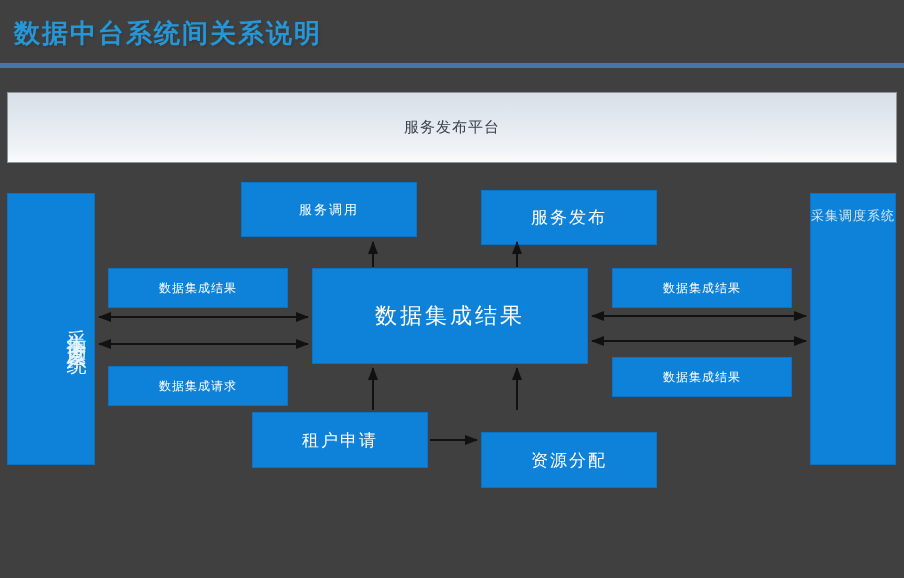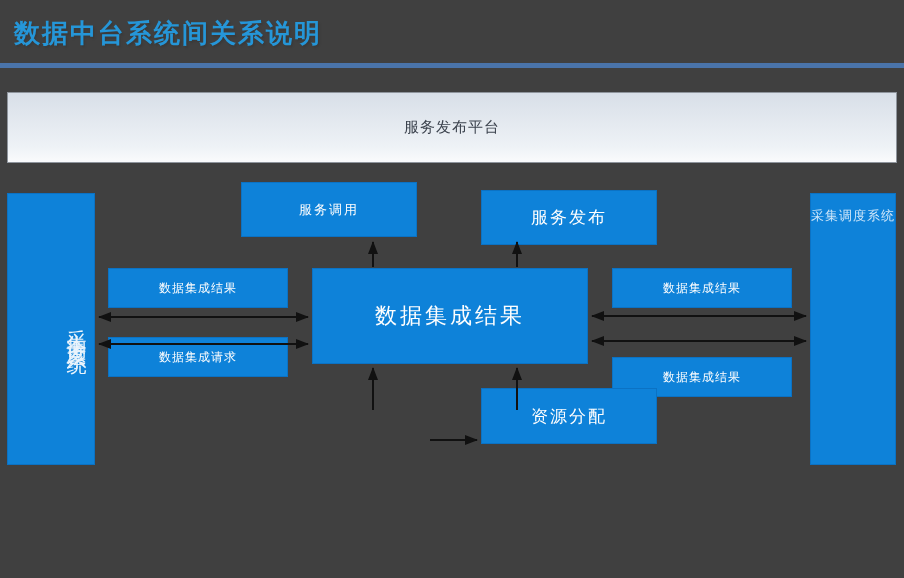--- a/index.html
+++ b/index.html
@@ -38,25 +38,25 @@
   }
   .horiz-label{
     position:absolute;top:13px;left:0;width:100%;text-align:center;
     font-size:13px;color:rgba(240,248,255,0.85);letter-spacing:1px;
   }
   .center-box{left:312px;top:268px;width:276px;height:96px;font-size:22px;letter-spacing:3px;}
   .top-box-1{left:241px;top:182px;width:176px;height:55px;font-size:13px;letter-spacing:2px;}
   .top-box-2{left:481px;top:182px;width:176px;height:55px;font-size:17px;letter-spacing:2px;margin-top:8px;}
   .mid-box{width:180px;height:40px;font-size:12px;}
   .lm-1{left:108px;top:268px;}
-  .lm-2{left:108px;top:337px;}
+  .lm-2{left:108px;top:366px;}
   .rm-1{left:612px;top:268px;}
   .rm-2{left:612px;top:357px;}
   .bot-box-1{left:252px;top:412px;width:176px;height:56px;font-size:17px;letter-spacing:2px;}
-  .bot-box-2{left:481px;top:388px;width:176px;height:56px;font-size:17px;letter-spacing:2px;}
+  .bot-box-2{left:481px;top:432px;width:176px;height:56px;font-size:17px;letter-spacing:2px;}
   .arrow-layer{position:absolute;left:0;top:0;width:904px;height:578px;pointer-events:none;}
   .watermark{
     position:absolute;left:742px;top:517px;display:flex;align-items:center;gap:6px;
   }
   .watermark-label{
     font-size:24px;font-weight:bold;color:#f0f3f6;letter-spacing:2px;
     text-shadow:0 0 1px #b9bfc7,1px 1px 2px #c3c9d0,-1px -1px 1px #cdd3da;
   }
 </style>
 </head>
@@ -97,20 +97,23 @@
     <span>数据集成结果</span>
   </div>
 
   <div class="blue mid-box rm-1">
     <span>数据集成结果</span>
   </div>
   <div class="blue mid-box rm-2">
     <span>数据集成结果</span>
   </div>
 
+  <div class="blue bot-box-1">
+    <span>租户申请</span>
+  </div>
   <div class="blue bot-box-2">
     <span>资源分配</span>
   </div>
 
 
   <svg class="arrow-layer" viewBox="0 0 904 578" xmlns="http://www.w3.org/2000/svg">
     <defs>
       <marker id="ah" orient="auto-start-reverse" markerUnits="userSpaceOnUse" markerWidth="14" markerHeight="12" refX="12" refY="5">
         <path d="M0,0 L13,5 L0,10 z" fill="#111111"></path>
       </marker>

